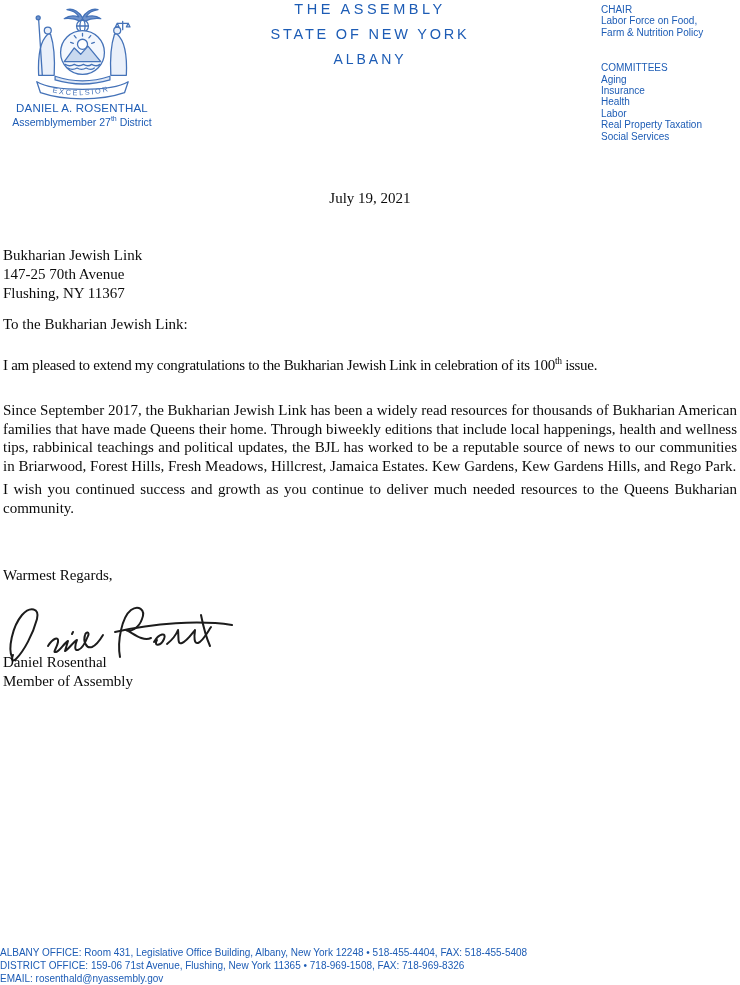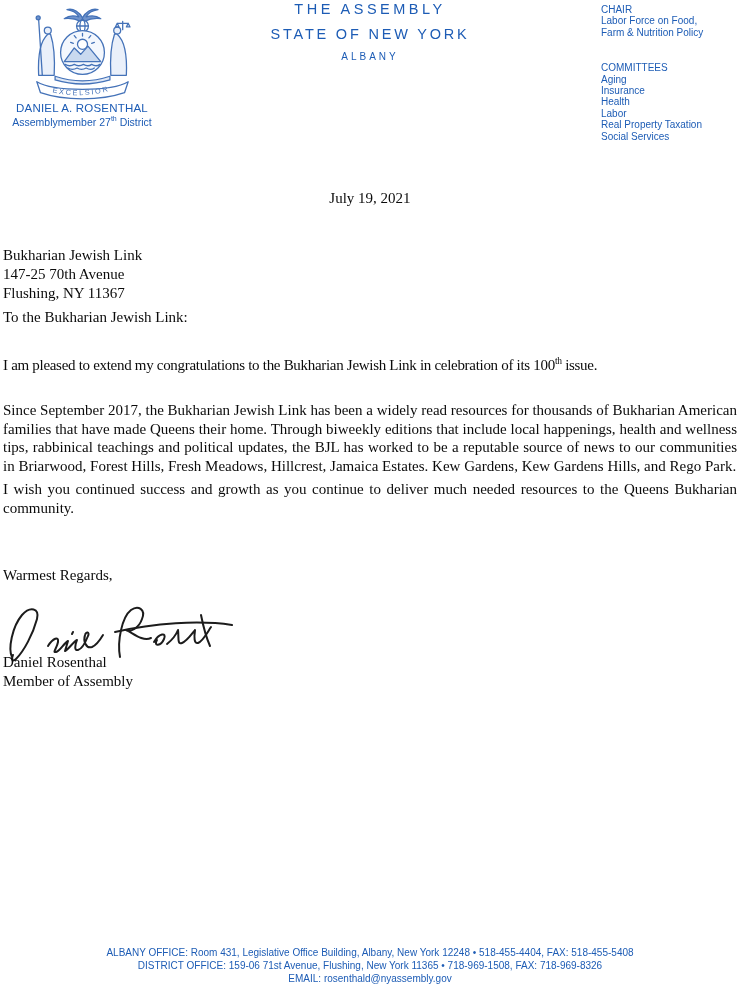--- a/index.html
+++ b/index.html
@@ -27,44 +27,44 @@
   .member-name{font-size:11.5px;font-weight:400;letter-spacing:.2px;margin-top:2px;}
   .member-title{font-size:10.5px;margin-top:1px;}
   .member-title sup{font-size:7px;}
   .center-head{
     position:absolute;left:50%;transform:translateX(-50%);top:1px;
     text-align:center;color:var(--blue);
     font-family:"Liberation Sans",sans-serif;white-space:nowrap;
   }
   .ch-line1{font-size:14.5px;letter-spacing:3.5px;}
   .ch-line2{font-size:14.5px;letter-spacing:2.8px;margin-top:9px;}
-  .ch-line3{font-size:10px;letter-spacing:3px;margin-top:9px;}
+  .ch-line3{font-size:14px;letter-spacing:3px;margin-top:9px;}
   .right-head{
     position:absolute;right:3px;top:4px;width:136px;
     color:var(--blue);
     font-family:"Liberation Sans",sans-serif;
     font-size:10px;line-height:11.4px;
   }
   .right-head .committees{margin-top:24px;}
   
   .date{position:absolute;top:190px;left:0;width:100%;text-align:center;font-size:15px;}
   .recipient{position:absolute;top:246px;left:3px;font-size:15px;line-height:19px;}
-  .salutation{position:absolute;top:309px;left:3px;font-size:15px;}
+  .salutation{position:absolute;top:316px;left:3px;font-size:15px;}
   .para{position:absolute;left:3px;right:3px;font-size:15px;line-height:18.7px;}
   .p1{top:356px;letter-spacing:-0.3px;}
   .p1 sup{font-size:9.5px;line-height:0;}
   .p2{top:401px;text-align:justify;}
   .p3{top:480px;text-align:justify;}
   .closing{position:absolute;top:567px;left:3px;font-size:15px;}
   .signature{position:absolute;top:599px;left:4px;width:236px;height:68px;}
   .signer{position:absolute;top:653px;left:3px;font-size:15px;line-height:19px;}
   
   .footer{
     position:absolute;top:946px;left:0;width:100%;
-    text-align:center;color:var(--blue);
+    color:var(--blue);
     font-family:"Liberation Sans",sans-serif;
     font-size:10px;line-height:13px;
   }
 </style>
 </head>
 <body>
 
 <div class="page">
 
   <div class="seal-block">

